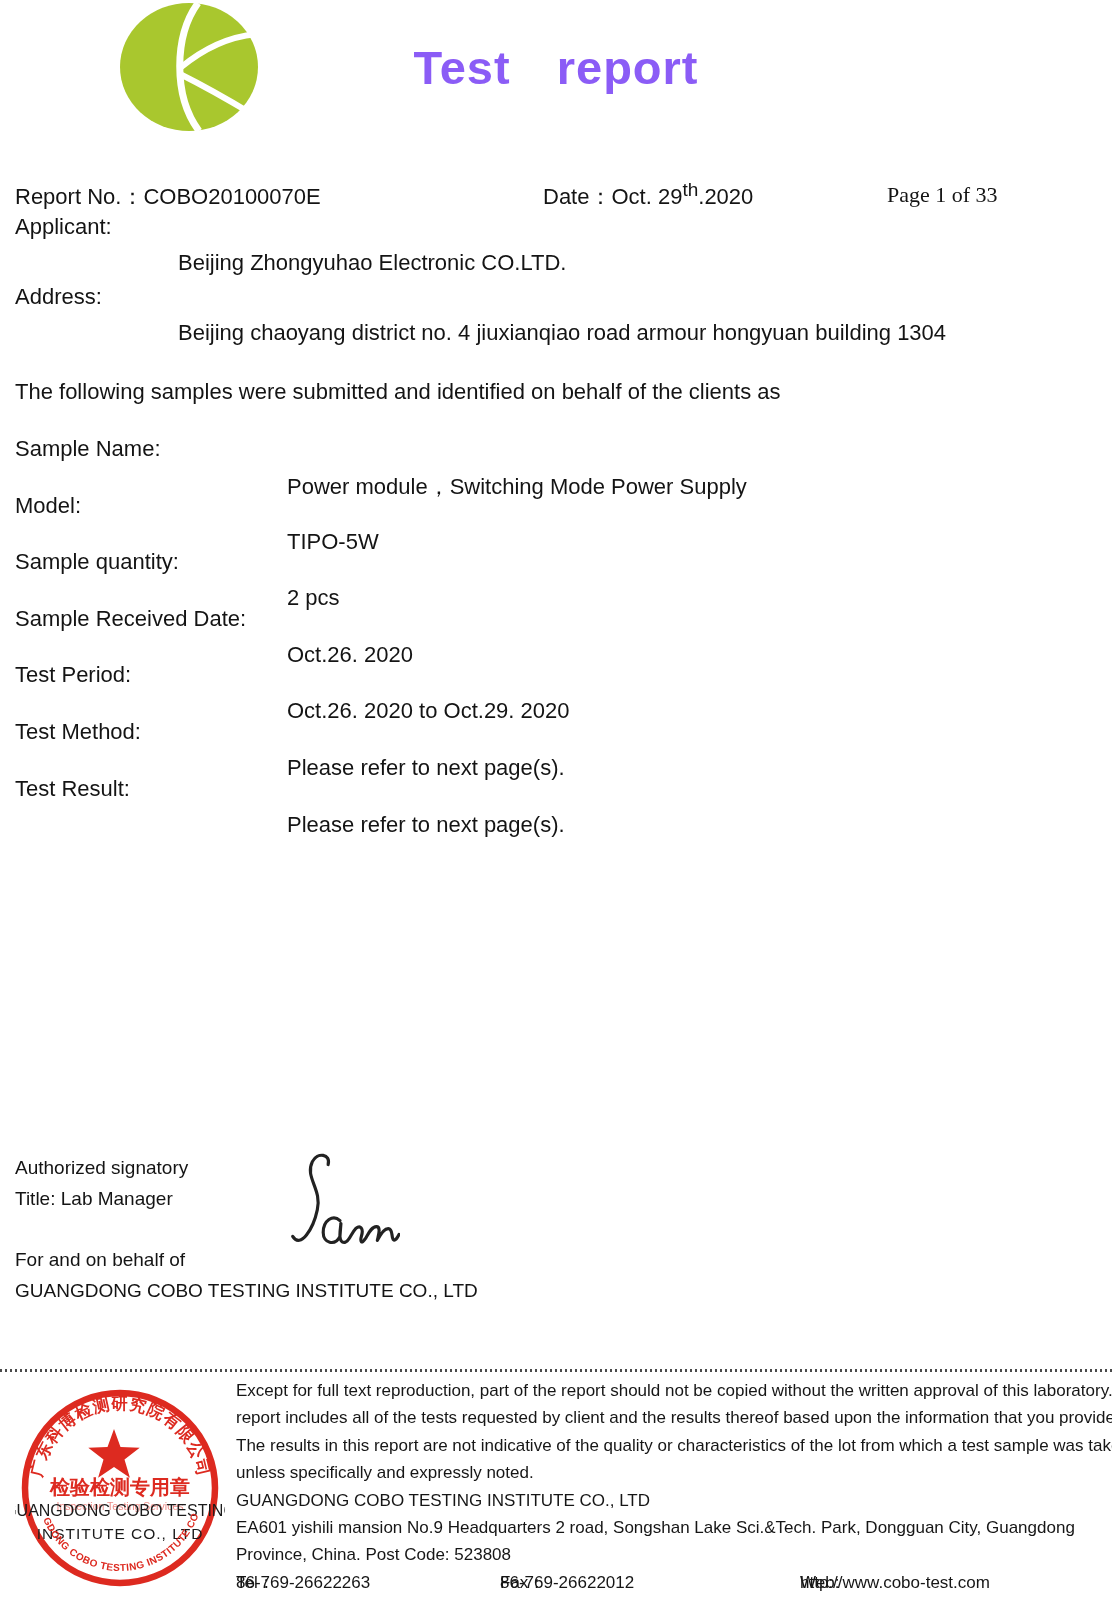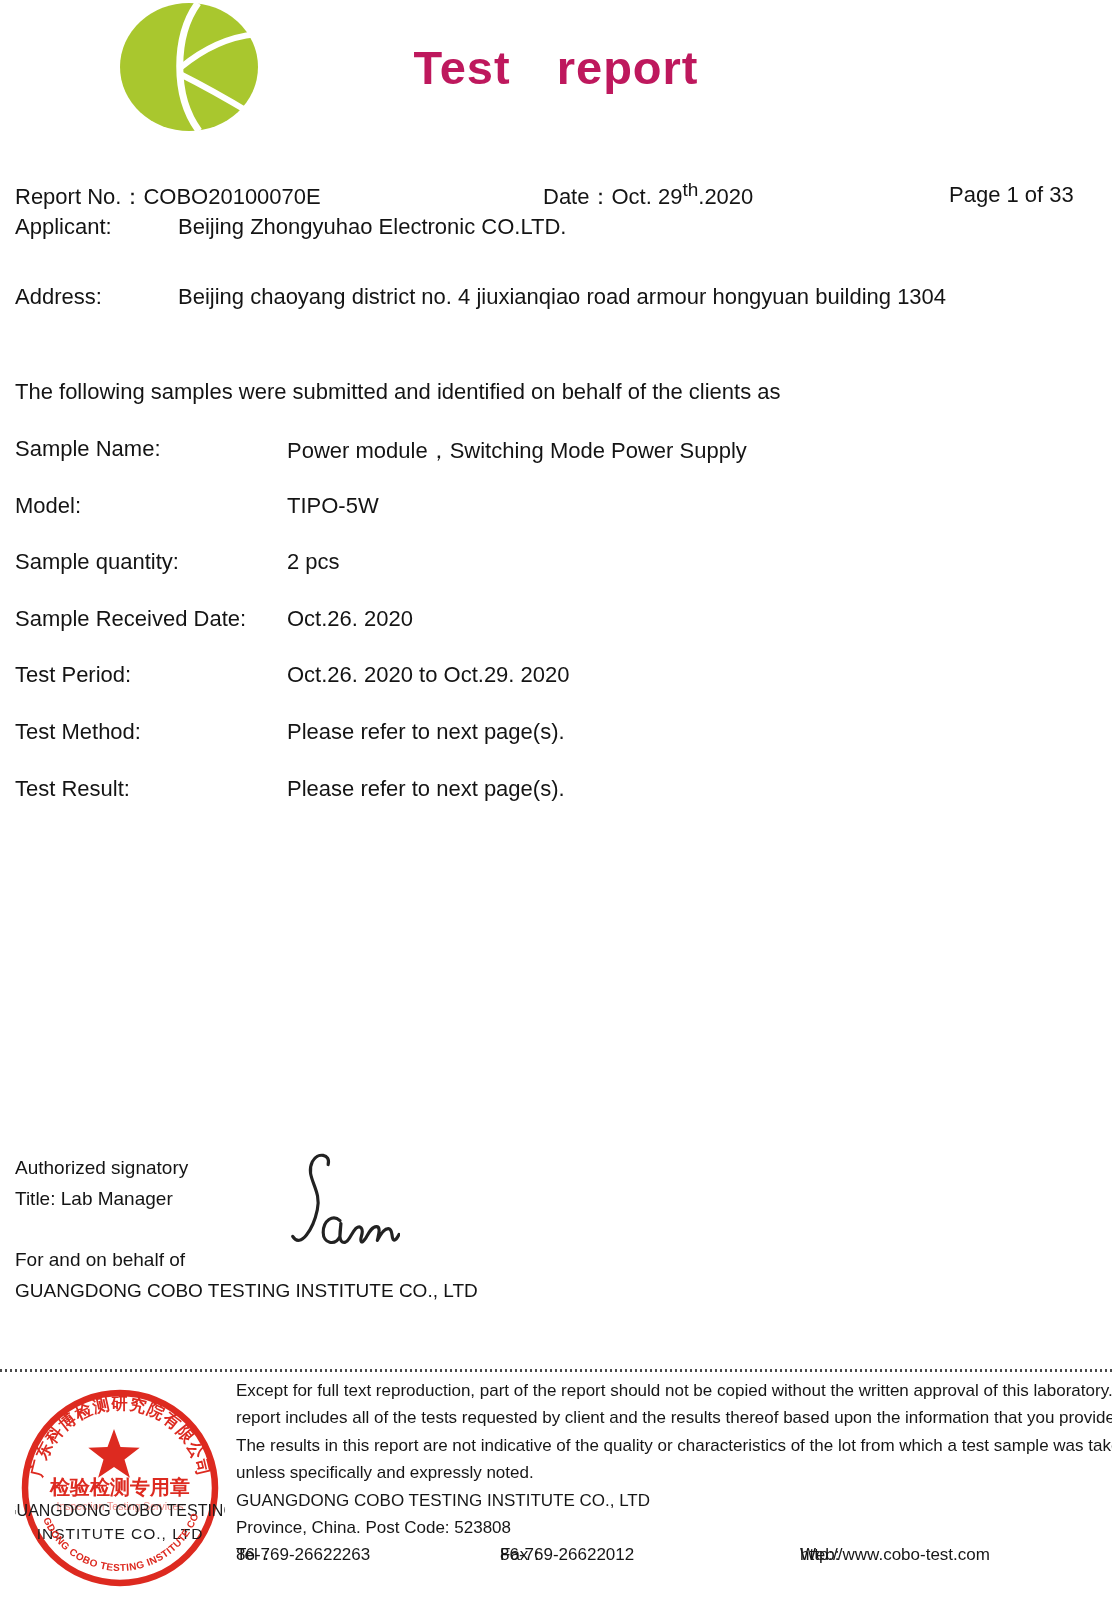--- a/index.html
+++ b/index.html
@@ -3,25 +3,25 @@
 <meta charset="utf-8">
 <style>
   html,body{margin:0;padding:0;background:#fff;}
   .page{
     position:relative;width:1112px;height:1600px;background:#ffffff;
     overflow:hidden;font-family:"Liberation Sans",sans-serif;color:#141414;
   }
   .abs{position:absolute;}
   .doc-title{
     top:40px;left:0;width:100%;text-align:center;
-    font-size:47px;font-weight:bold;word-spacing:32px;letter-spacing:1px;color:#be185d;
+    font-size:47px;font-weight:bold;word-spacing:32px;letter-spacing:1px;color:#8b5cf6;
   }
   .hrow{top:139px;font-size:22px;white-space:nowrap;margin-top:43px;}
   .lbl{font-size:22px;white-space:nowrap;}
-  .val{font-size:22px;white-space:nowrap;}
+  .val{font-size:22px;white-space:nowrap;margin-top:36px;}
   sup.th{font-size:19px;vertical-align:super;line-height:0;}
   .sig-block{font-size:19px;}
   .dotted-rule{
     top:1369px;left:0;width:1112px;height:3px;
     background-image:repeating-linear-gradient(90deg,#4a4a4a 0 2px,transparent 2px 5px);
   }
   .footer-text{
     left:236px;top:1377px;width:868px;font-size:17px;line-height:27.4px;color:#161616;
   }
   .footer-text div{white-space:nowrap;}
@@ -45,21 +45,21 @@
   </svg>
 
   <div class="abs doc-title">Test report</div>
 
   <div class="abs hrow" style="left:15px;">
     <span>Report No.：</span><span>COBO20100070E</span>
   </div>
   <div class="abs hrow" style="left:543px;">
     <span>Date：</span><span>Oct. 29</span><sup class="th">th</sup><span>.2020</span>
   </div>
-  <div class="abs hrow" style="left:949px;">Page 1 of 33</div>
+  <div class="abs hrow" style="left:887px;font-family:Liberation Serif, serif;">Page 1 of 33</div>
 
   <div class="abs lbl" style="left:15px;top:214px;">Applicant:</div>
   <div class="abs val" style="left:178px;top:214px;">Beijing Zhongyuhao Electronic CO.LTD.</div>
   <div class="abs lbl" style="left:15px;top:284px;">Address:</div>
   <div class="abs val" style="left:178px;top:284px;">Beijing chaoyang district no. 4 jiuxianqiao road armour hongyuan building 1304</div>
 
   <div class="abs lbl" style="left:15px;top:379px;">The following samples were submitted and identified on behalf of the clients as</div>
 
   <div class="abs lbl" style="left:15px;top:436px;">Sample Name:</div>
   <div class="abs val" style="left:287px;top:436px;">Power module，Switching Mode Power Supply</div>
@@ -115,20 +115,21 @@
       <textPath href="#arcBottom" startOffset="50%" text-anchor="middle">GUANGDONG COBO TESTING INSTITUTE CO.,LTD</textPath>
     </text>
   </svg>
 
   <div class="abs footer-text">
     <div>Except for full text reproduction, part of the report should not be copied without the written approval of this laboratory. Our</div>
     <div>report includes all of the tests requested by client and the results thereof based upon the information that you provided to us.</div>
     <div>The results in this report are not indicative of the quality or characteristics of the lot from which a test sample was taken</div>
     <div>unless specifically and expressly noted.</div>
     <div>GUANGDONG COBO TESTING INSTITUTE CO., LTD</div>
+    <div>EA601 yishili mansion No.9 Headquarters 2 road, Songshan Lake Sci.&amp;Tech. Park, Dongguan City, Guangdong</div>
     <div>Province, China. Post Code: 523808</div>
     <div class="contact-row">
       <span class="contact-tel">
           <span>Tel：</span>
           <span>86-769-26622263</span>
         </span>
       <span class="contact-fax">
           <span>Fax：</span>
           <span>86-769-26622012</span>
         </span>

